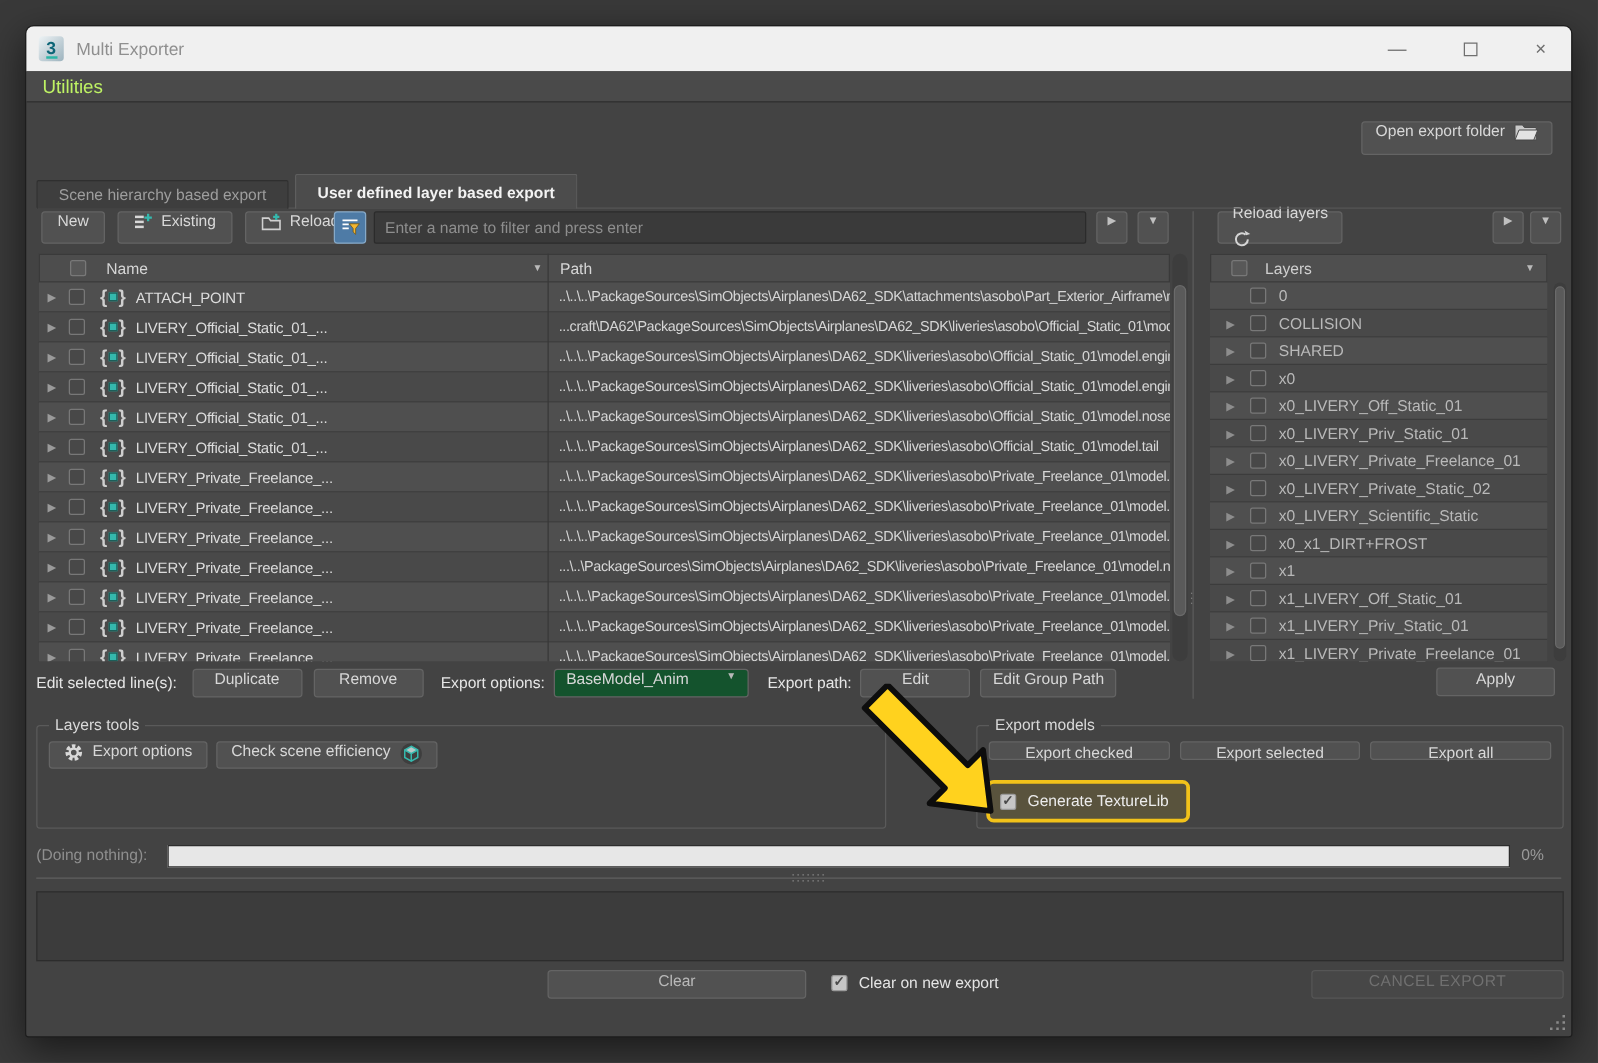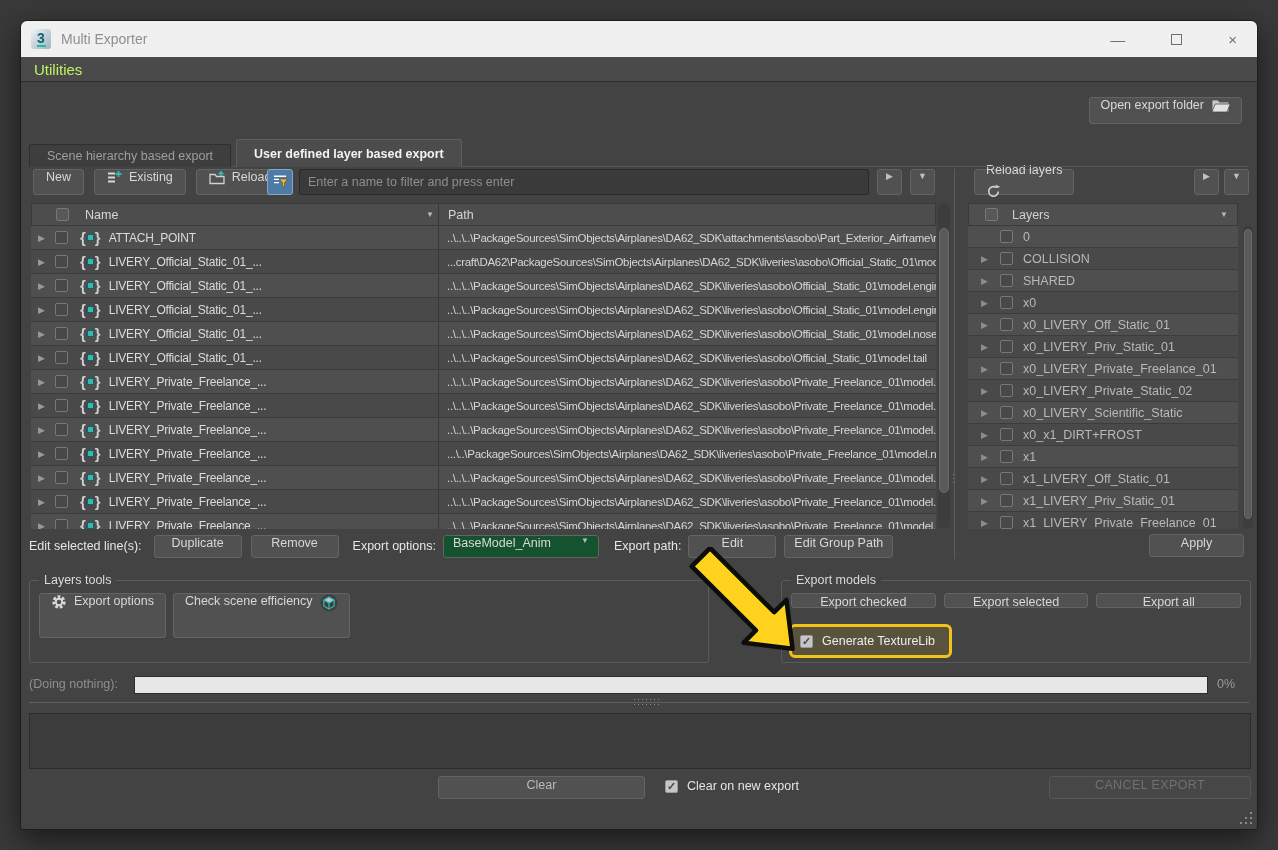--- a/index.html
+++ b/index.html
@@ -99,21 +99,21 @@
   .edit-row .lbl { color:#e6e6e6; font-size:12.5px; }
   .btn-md { height:23px; min-width:88px; padding:0 12px; }
   .dd-sel { height:23px; width:156px; background:#14532d; border:1px solid #646464; border-radius:3px; color:#d8d8d8;
             font-size:12.5px; display:inline-flex; align-items:flex-start; justify-content:space-between; padding:0 9px; }
   .apply-btn { position:absolute; left:1128px; top:513px; width:95px; height:23px; }
   
   fieldset { position:absolute; border:1px solid #5a5a5a; border-radius:3px; margin:0; padding:4px 9px 8px 9px; }
   legend { font-size:12.5px; color:#d9d9d9; padding:0 5px; }
   .fs-tools { left:8px; top:552px; width:680px; height:90px; }
   .fs-tools .row { display:flex; gap:7px; margin-top:2px; }
-  .fs-tools .btn { height:45px; padding:0 11px; }
+  .fs-tools .btn { height:22px; padding:0 11px; }
   .fs-models { left:760px; top:552px; width:470px; height:90px; }
   .fs-models .row { display:flex; gap:8px; margin-top:2px; }
   .fs-models .btn { height:15px; flex:1; }
   .hl-box { position:absolute; left:768px; top:603px; width:163px; height:34px; border:3px solid #f2c21a; border-radius:6px;
             background:rgba(242,194,26,0.13); display:flex; align-items:center; gap:9px; padding-left:8px; z-index:5; }
   .hl-box .hl-lbl { color:#ececec; font-size:12.5px; }
   .annot-arrow { position:absolute; left:643px; top:526px; z-index:7; }
   
   .prog-lbl { position:absolute; left:8px; top:656px; color:#8f8f8f; font-size:12.5px; }
   .prog-bar { position:absolute; left:113px; top:655px; width:1074px; height:18px; background:#e7e7e7; border:1px solid #2d2d2d; }

